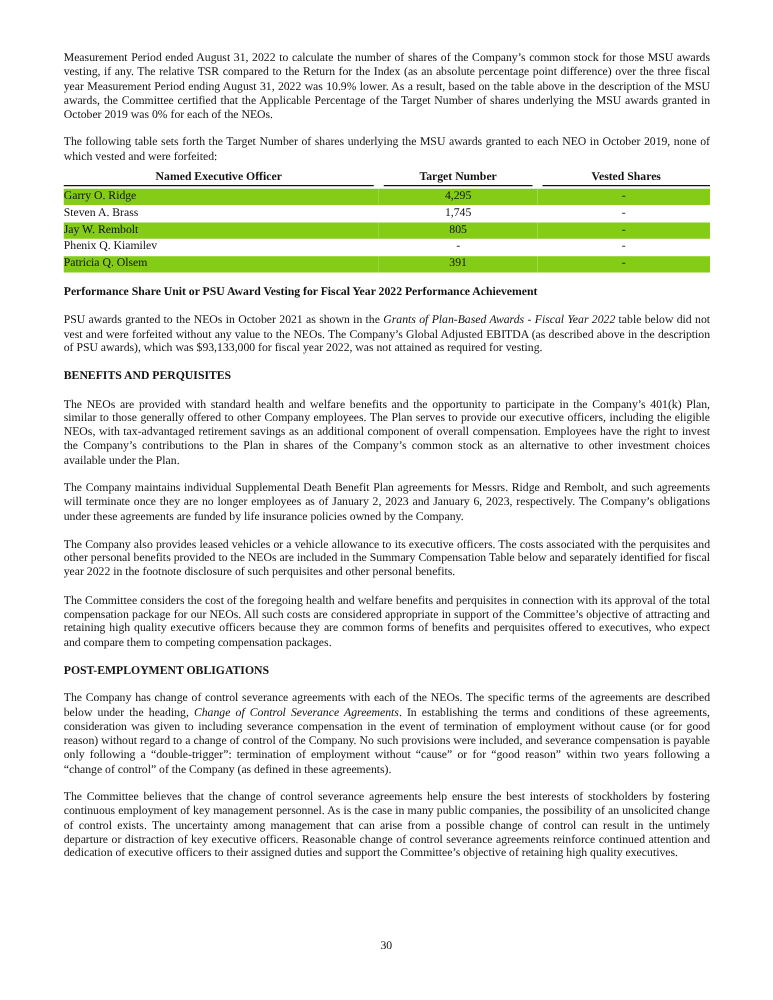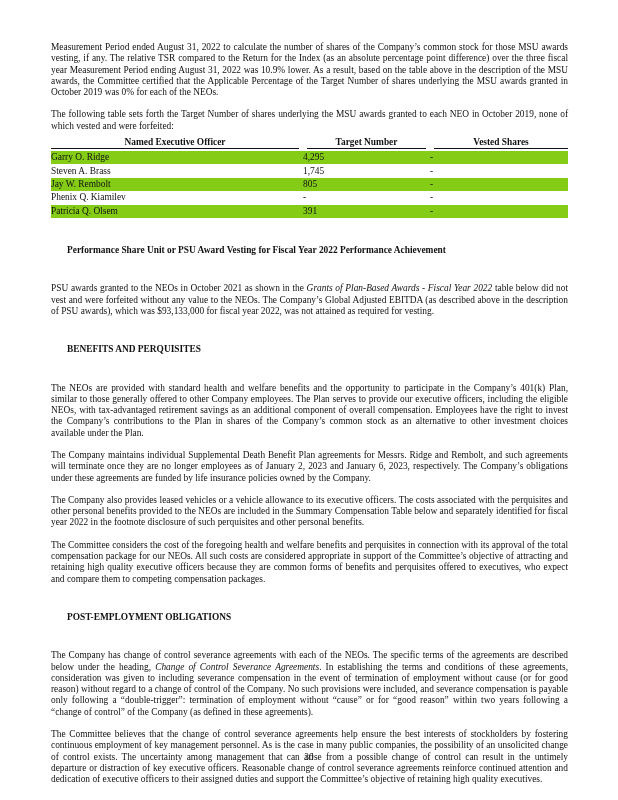--- a/index.html
+++ b/index.html
@@ -3,28 +3,28 @@
 <meta charset="utf-8">
 <style>
   html, body { margin: 0; padding: 0; background: #ffffff; }
   body { width: 618px; height: 800px; position: relative; overflow: hidden; }
   .page {
     position: absolute; left: 51px; top: 42px; width: 517px;
     font-family: "Liberation Serif", serif; font-size: 9.4px; line-height: 11.3px; color: #111;
   }
   p { margin: 0; text-align: justify; }
   .gap { height: 11px; }
-  .heading { font-weight: bold; margin: 16px; }
+  .heading { font-weight: bold; margin: 0; }
   table { width: 100%; border-collapse: separate; border-spacing: 0; margin-top: 3px; }
   th { font-weight: bold; text-align: center; padding: 0 0 0 0; line-height: 11px; }
   th span { display: block; border-bottom: 1.5px solid #111; margin: 2px 4px; }
   th.c0 span { margin-left: 0; }
   th.c2 span { margin-right: 0; }
   td { padding: 1px 0 1px 0; line-height: 11.2px; height: 11.4px; }
-  td.num { }
+  td.num { text-align: center; }
   tr.shade td { background: #84cc16; }
   .c0 { width: 252px; }
   .c1 { width: 127px; }
   .c2 { width: 138px; }
   .pagenum { position: absolute; top: 752px; left: 0; width: 618px; text-align: center;
     font-family: "Liberation Serif", serif; font-size: 9.4px; color: #111; }
   i { font-style: italic; }
 </style>
 </head>
 <body>

